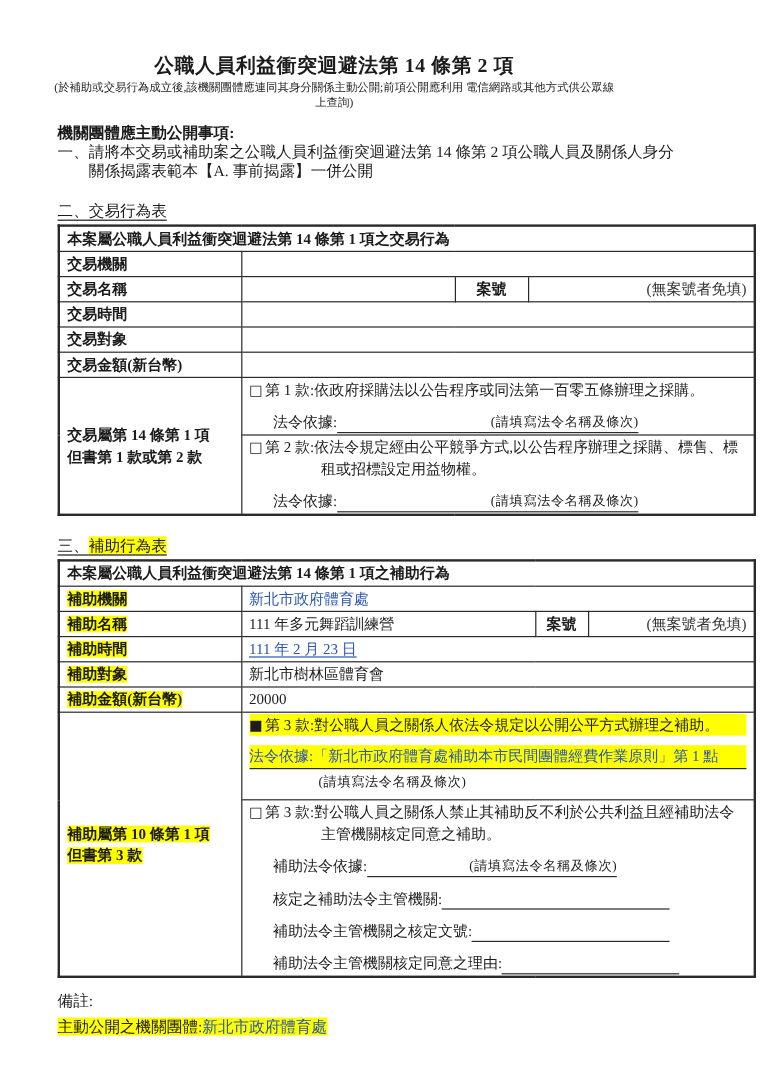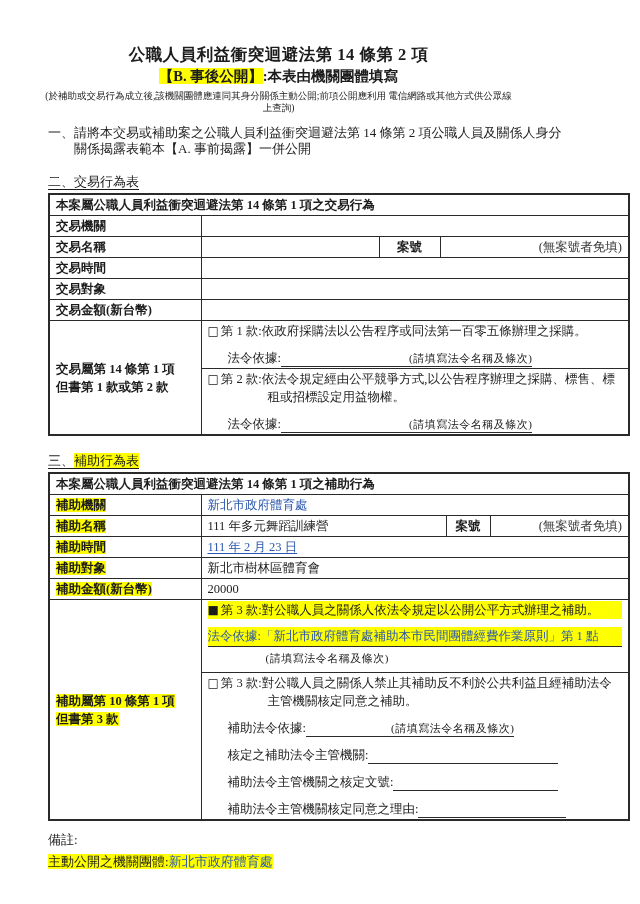--- a/index.html
+++ b/index.html
@@ -60,25 +60,25 @@
   .remark-label { line-height:21px; }
   .footer-line { line-height:23px; }
 </style>
 </head>
 <body>
 
 <div class="page">
 
   <div class="title-block">
     <div class="t1">公職人員利益衝突迴避法第 14 條第 2 項</div>
-    <div class="t2"><span class="hl">【B. 事後公開】</span><span>:本表由機關團體填寫</span></div>
     <div class="subnote">(於補助或交易行為成立後,該機關團體應連同其身分關係主動公開;前項公開應利用 電信網路或其他方式供公眾線上查詢)</div>
   </div>
 
   <div class="notice">
+    <div class="notice-heading">機關團體應主動公開事項:</div>
     <div class="notice-item">一、請將本交易或補助案之公職人員利益衝突迴避法第 14 條第 2 項公職人員及關係人身分關係揭露表範本【A. 事前揭露】一併公開</div>
   </div>
 
   <div class="section-heading"><span class="sec-u">二、交易行為表</span></div>
 
   <table class="form-table">
     <colgroup>
         <col style="width:152px">
         <col style="width:178px">
         <col style="width:61px">

